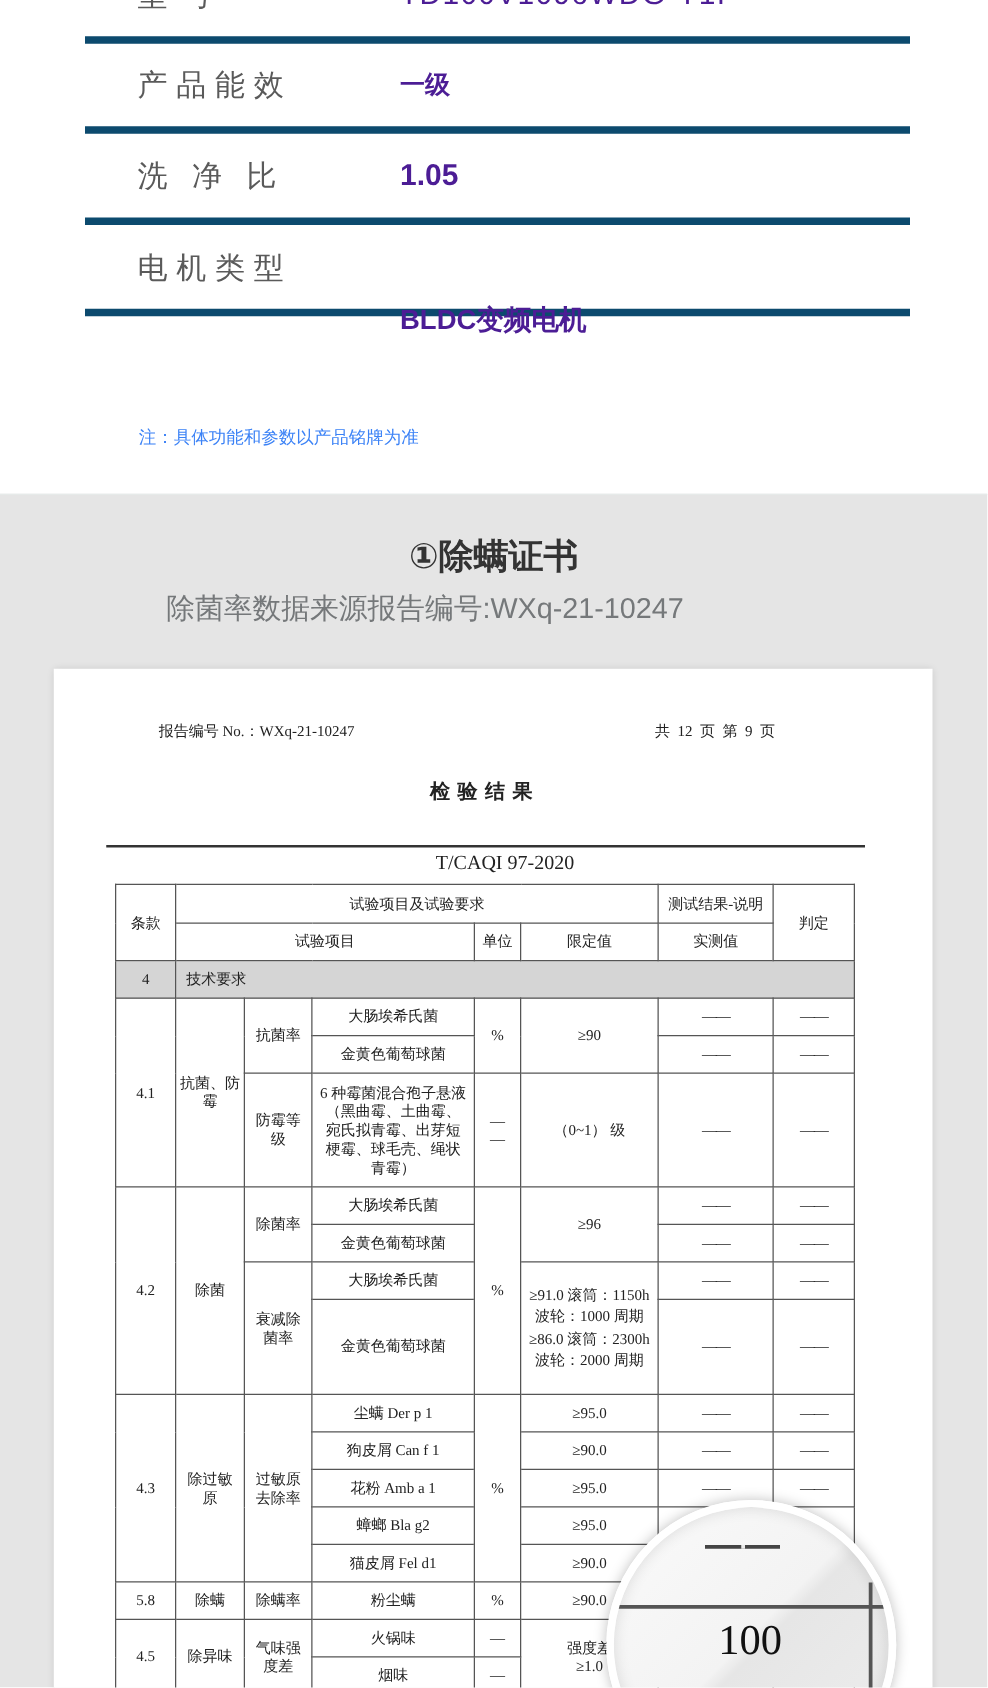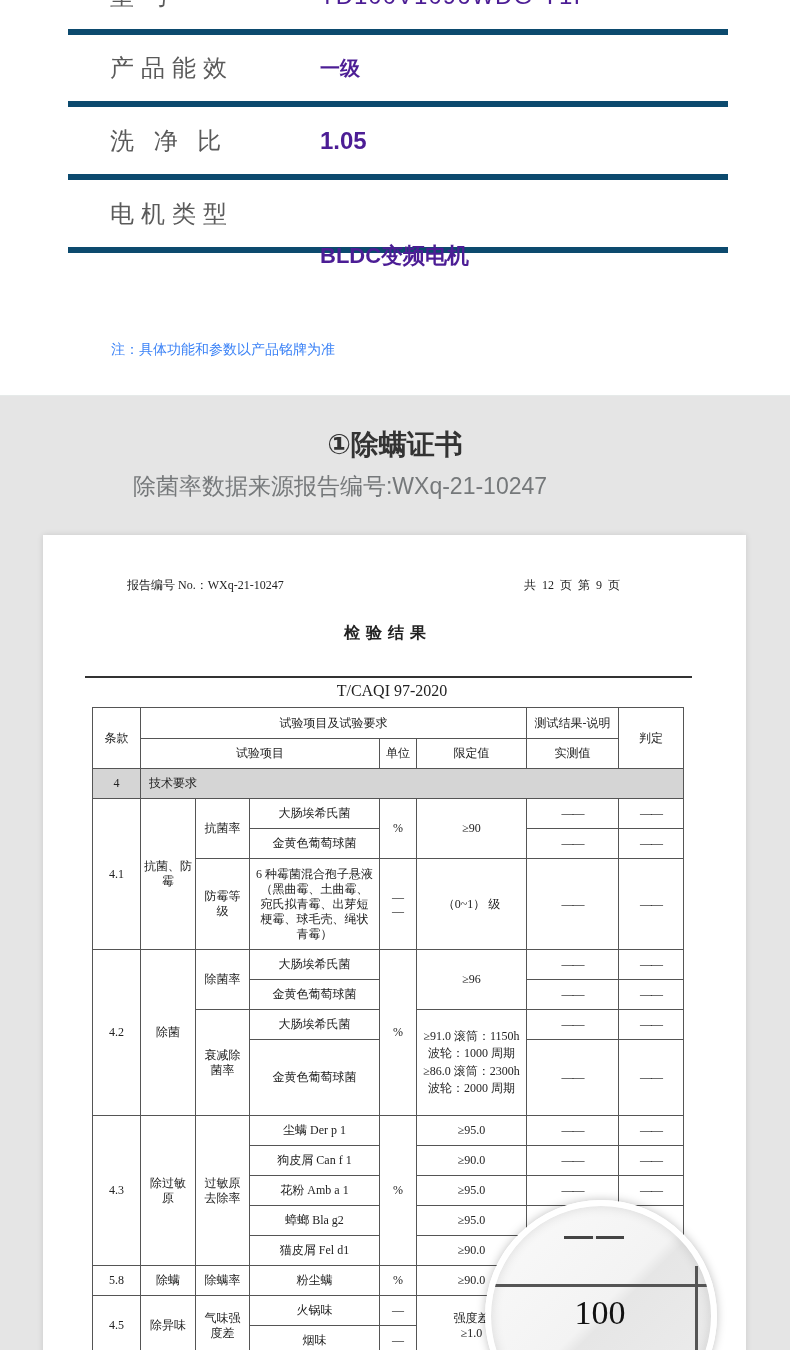--- a/index.html
+++ b/index.html
@@ -25,21 +25,21 @@
 
   .paper { position: absolute; left: 43px; top: 139px; width: 703px; height: 830px; background: #fff;
     box-shadow: 0 0 6px rgba(0,0,0,0.12); }
 
   .doc-font { font-family: "Liberation Serif", "DejaVu Serif", serif; color: #222; }
   .doc-no { position: absolute; left: 68px; top: 42px; font-size: 12px; margin-left: 16px; }
   .doc-page { position: absolute; left: 481px; top: 42px; font-size: 12px; word-spacing: 3px; text-align: right; }
   .doc-heading { position: absolute; left: 0; width: 690px; top: 88px; text-align: center; font-size: 16px; font-weight: bold; letter-spacing: 6px; }
   .doc-heading-en { position: absolute; left: 0; width: 690px; top: 110px; text-align: center; font-size: 16px; }
   .doc-rule { position: absolute; left: 42px; top: 141px; width: 607px; height: 2px; background: #333; }
-  .doc-std { position: absolute; left: 4px; width: 690px; top: 147px; text-align: center; font-size: 16px; }
+  .doc-std { position: absolute; left: 16px; width: 690px; top: 147px; text-align: center; font-size: 16px; }
 
   
   .tbl { position: absolute; left: 49px; top: 172px; width: 591px; border-collapse: collapse; table-layout: fixed; }
   .tbl td { border: 1px solid #555; text-align: center; vertical-align: middle; font-size: 12px; line-height: 15px;
     font-family: "Liberation Serif", "DejaVu Serif", serif; color: #222; padding: 0 2px; }
   .tbl .gray td { background: #d5d5d5; }
   .tbl .left { text-align: left; padding-left: 8px; }
   .dash { color: #666; letter-spacing: -1px; }
 
   

